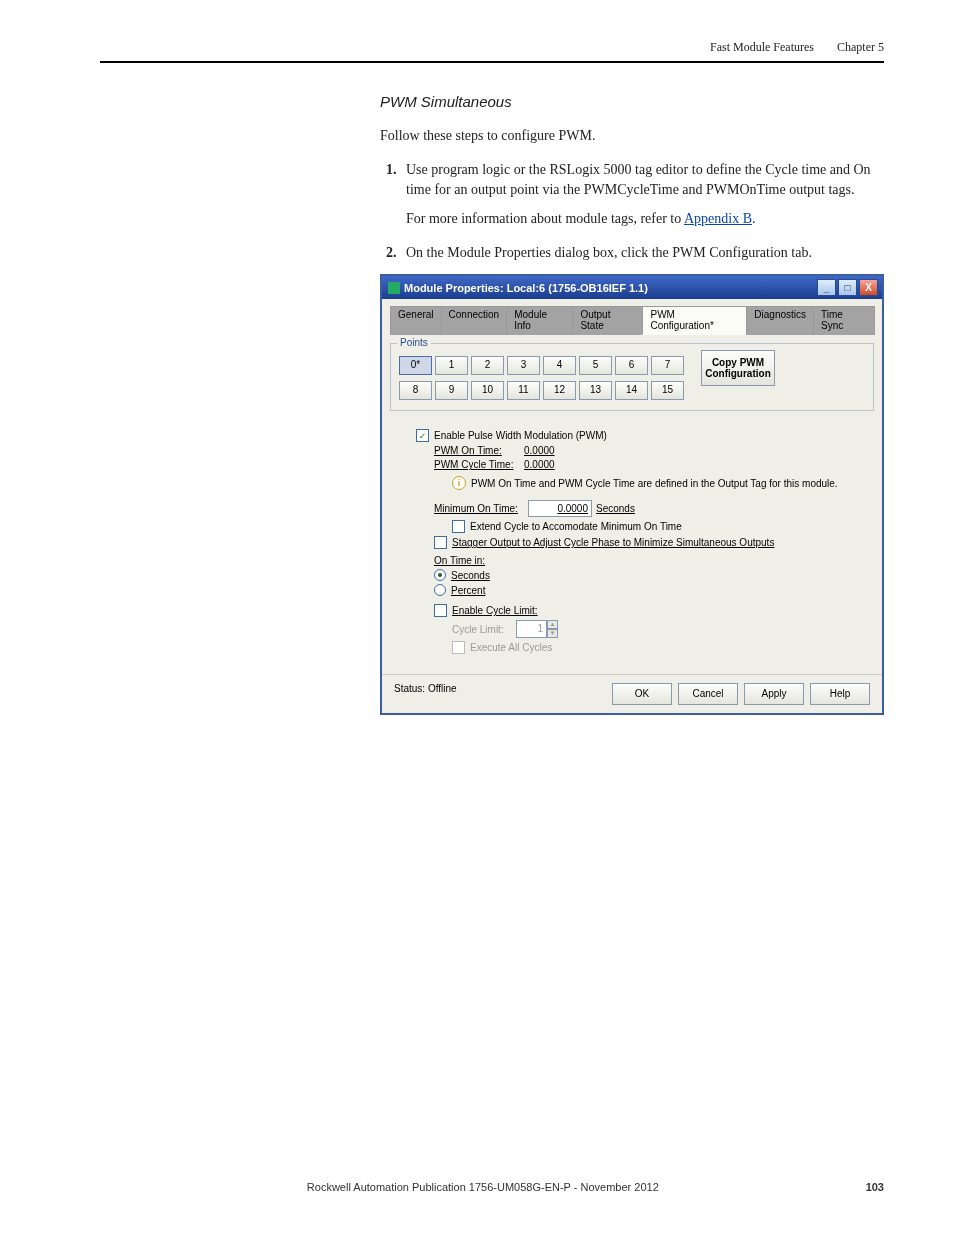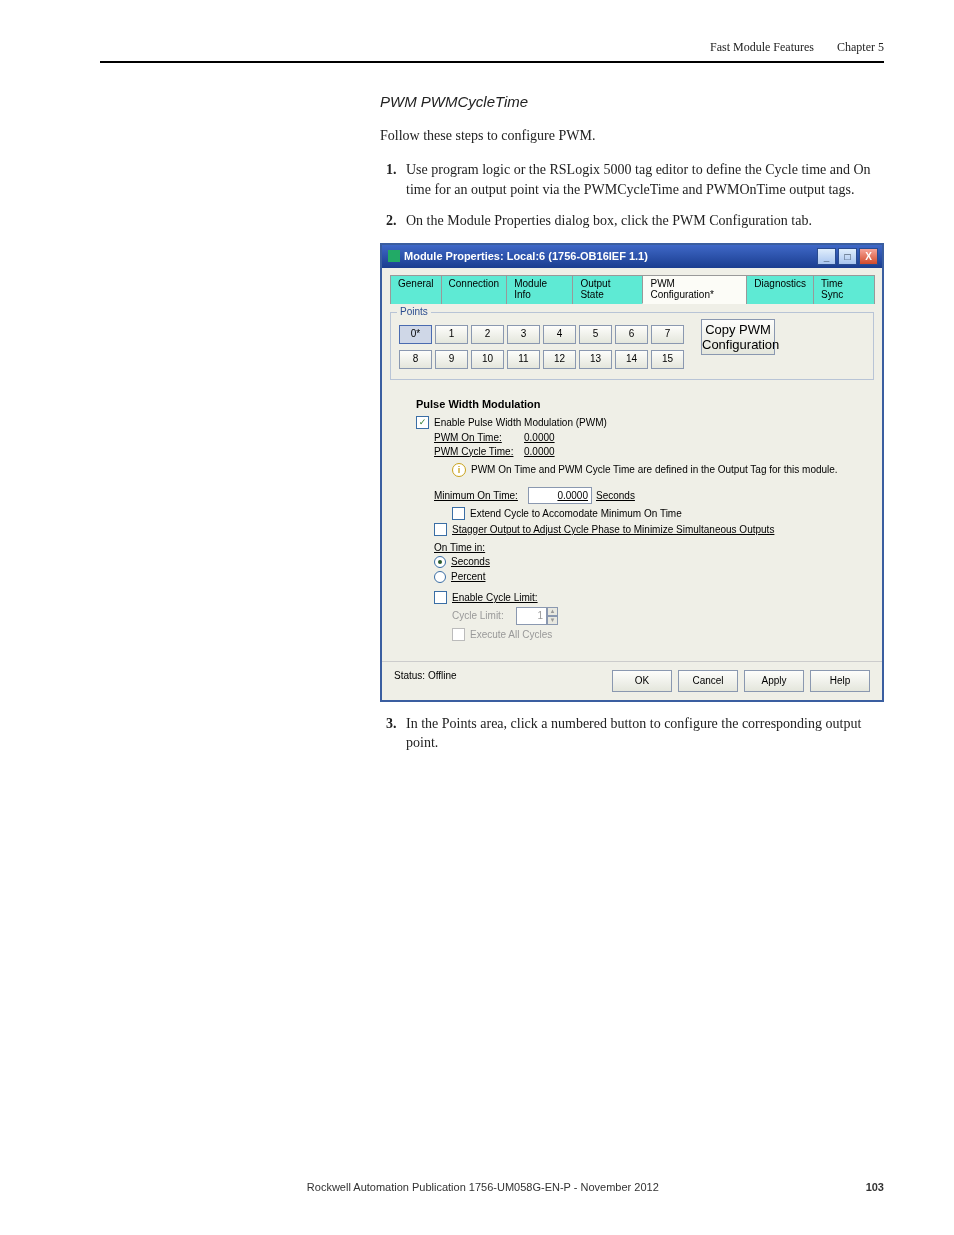--- a/index.html
+++ b/index.html
@@ -30,21 +30,21 @@
   }
   .intro { margin-bottom: 16px; }
   ol { margin: 0 0 10px 20px; padding: 0; }
   ol li { margin-bottom: 12px; padding-left: 6px; line-height: 1.4; }
   ol li::marker { font-weight: bold; }
   .subpara { margin: 10px 0 14px 26px; line-height: 1.4; }
   .link { color: #0645AD; text-decoration: underline; }
 
   
   .dialog {
-    margin: 8px 0 12px 0;
+    margin: 8px 0 28px 0;
     border: 2px solid #3a5ea0;
     font-family: Tahoma, Arial, sans-serif;
     font-size: 10px;
     color: #000;
     background: #efefe7;
     width: 500px;
   }
   .titlebar {
     background: linear-gradient(#3f68c7, #1a3d8f);
     color: #fff;
@@ -67,43 +67,43 @@
   .winbtn.min, .winbtn.max { background: linear-gradient(#e0eefc,#a9c5f0); color: #234; }
   .winbtn.close { background: linear-gradient(#f7a59a,#d24a2a); color: #fff; font-weight: bold; }
 
   .dlg-body { padding: 6px 8px 8px 8px; }
   .tabs {
     display: flex; border-bottom: 1px solid #999; margin-bottom: 8px;
     font-size: 10px;
   }
   .tab {
     padding: 2px 7px 3px 7px; border: 1px solid #999; border-bottom: none;
-    background: #5eead4; margin-right: -1px; position: relative; top: 1px;
+    background: #a3a3a3; margin-right: -1px; position: relative; top: 1px;
     cursor: pointer;
   }
   .tab.active { background: #fcfcf7; border-bottom: 1px solid #fcfcf7; }
 
   .points-group { border: 1px solid #b8c4d6; padding: 6px 8px 10px 8px; position: relative; margin-bottom: 18px; }
   .points-group .legend {
     position: absolute; top: -7px; left: 6px; background: #efefe7;
     padding: 0 3px; color: #2a4c8f; font-size: 10px;
   }
   .ptrow { display: flex; align-items: center; margin-top: 6px; }
   .ptbtn {
     width: 31px; height: 17px; border: 1px solid #8a98b0;
     background: linear-gradient(#fdfdfb,#e4e6dc);
     text-align: center; line-height: 16px; font-size: 10px; margin-right: 3px;
     cursor: pointer;
   }
   .ptbtn.active { background: #cfd7e7; border-color: #4a6bb0; }
   .copybtn {
     margin-left: 14px; width: 72px; height: 34px;
     border: 1px solid #8a98b0; background: linear-gradient(#fdfdfb,#e4e6dc);
-    font-size: 13px; text-align: center; display: flex;
-    flex-direction: column; justify-content: center; cursor: pointer;
+    font-size: 10px; text-align: center; display: flex;
+    flex-direction: column; justify-content: center; cursor: pointer; font-weight: bold;
   }
 
   .pwm-section { padding-left: 26px; }
   .sec-title { font-weight: bold; font-size: 11px; margin-bottom: 6px; }
   .row { display: flex; align-items: center; margin: 3px 0; font-size: 10px; }
   .cb {
     width: 11px; height: 11px; border: 1px solid #3a6ea5; background: #fff;
     margin-right: 5px; display: inline-flex; align-items: center; justify-content: center;
     font-size: 9px; color: #2a7a2a;
   }
@@ -166,26 +166,29 @@
 </style>
 </head>
 <body>
 
 <div class="header">
   <span>Fast Module Features</span>
   <span class="chapter">Chapter 5</span>
 </div>
 
 <div class="content">
-  <div class="section-title">PWM PWMCycleTime</div>
+  <div class="section-title">PWM Simultaneous</div>
   <div class="intro">Follow these steps to configure PWM.</div>
 
   <ol>
     <li>
       <span>Use program logic or the RSLogix 5000 tag editor to define the Cycle time and On time for an output point via the PWMCycleTime and PWMOnTime output tags.</span>
+      <div class="subpara" style="margin-left:0;">
+        <span>For more information about module tags, refer to </span><a href="#" class="link">Appendix B</a><span>.</span>
+      </div>
     </li>
     <li>On the Module Properties dialog box, click the PWM Configuration tab.</li>
   </ol>
 
   <div class="dialog">
     <div class="titlebar">
       <span class="tb-icon"></span>
       <span class="tb-text">Module Properties: Local:6 (1756-OB16IEF 1.1)</span>
       <span class="winbtn min">_</span>
       <span class="winbtn max">□</span>
@@ -228,21 +231,20 @@
             </div>
           </div>
           <div class="copybtn">
             <span>Copy PWM</span>
             <span>Configuration</span>
           </div>
         </div>
       </div>
 
       <div class="pwm-section">
-        <div class="sec-title">Pulse Width Modulation</div>
 
         <div class="row">
           <span class="cb checked"></span>
           <span class="lbl">Enable Pulse Width Modulation (PWM)</span>
         </div>
         <div class="row indent1">
           <span class="lbl" style="width:90px;">PWM On Time:</span>
           <span class="lbl">0.0000</span>
         </div>
         <div class="row indent1">
@@ -308,22 +310,19 @@
       </div>
       <div class="dlg-btns">
         <div class="dlg-btn">OK</div>
         <div class="dlg-btn">Cancel</div>
         <div class="dlg-btn">Apply</div>
         <div class="dlg-btn">Help</div>
       </div>
     </div>
   </div>
 
-  <ol start="3">
-    <li>In the Points area, click a numbered button to configure the corresponding output point.</li>
-  </ol>
 </div>
 
 <div class="footer">
   <span></span>
   <span>Rockwell Automation Publication 1756-UM058G-EN-P - November 2012</span>
   <span class="pg">103</span>
 </div>
 
 </body></html>

